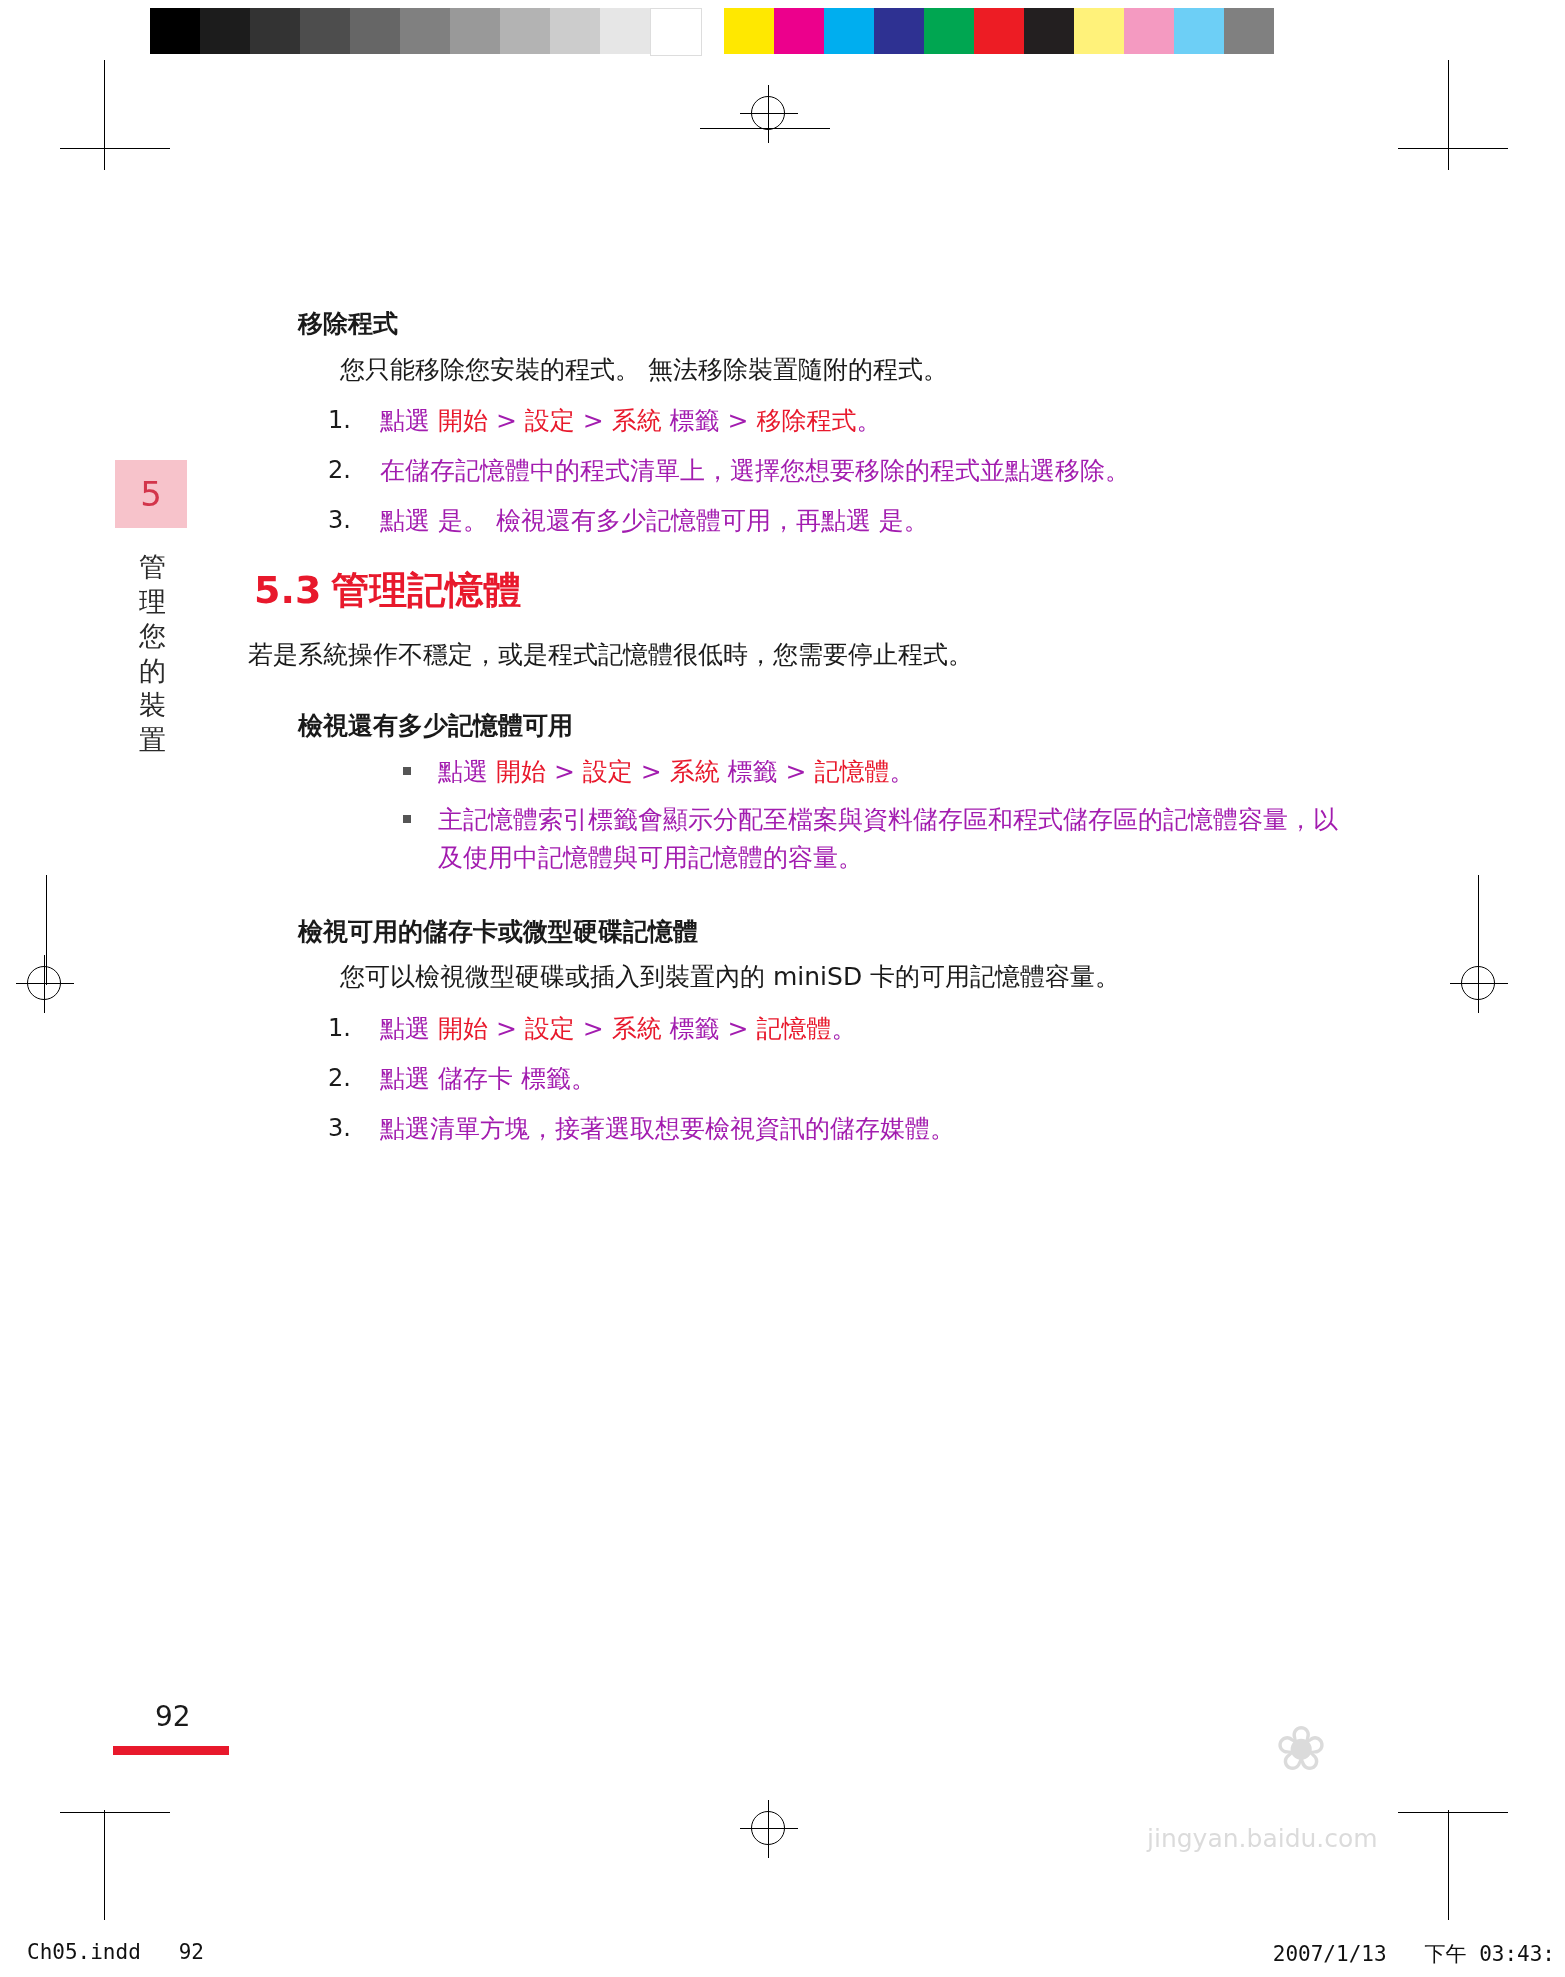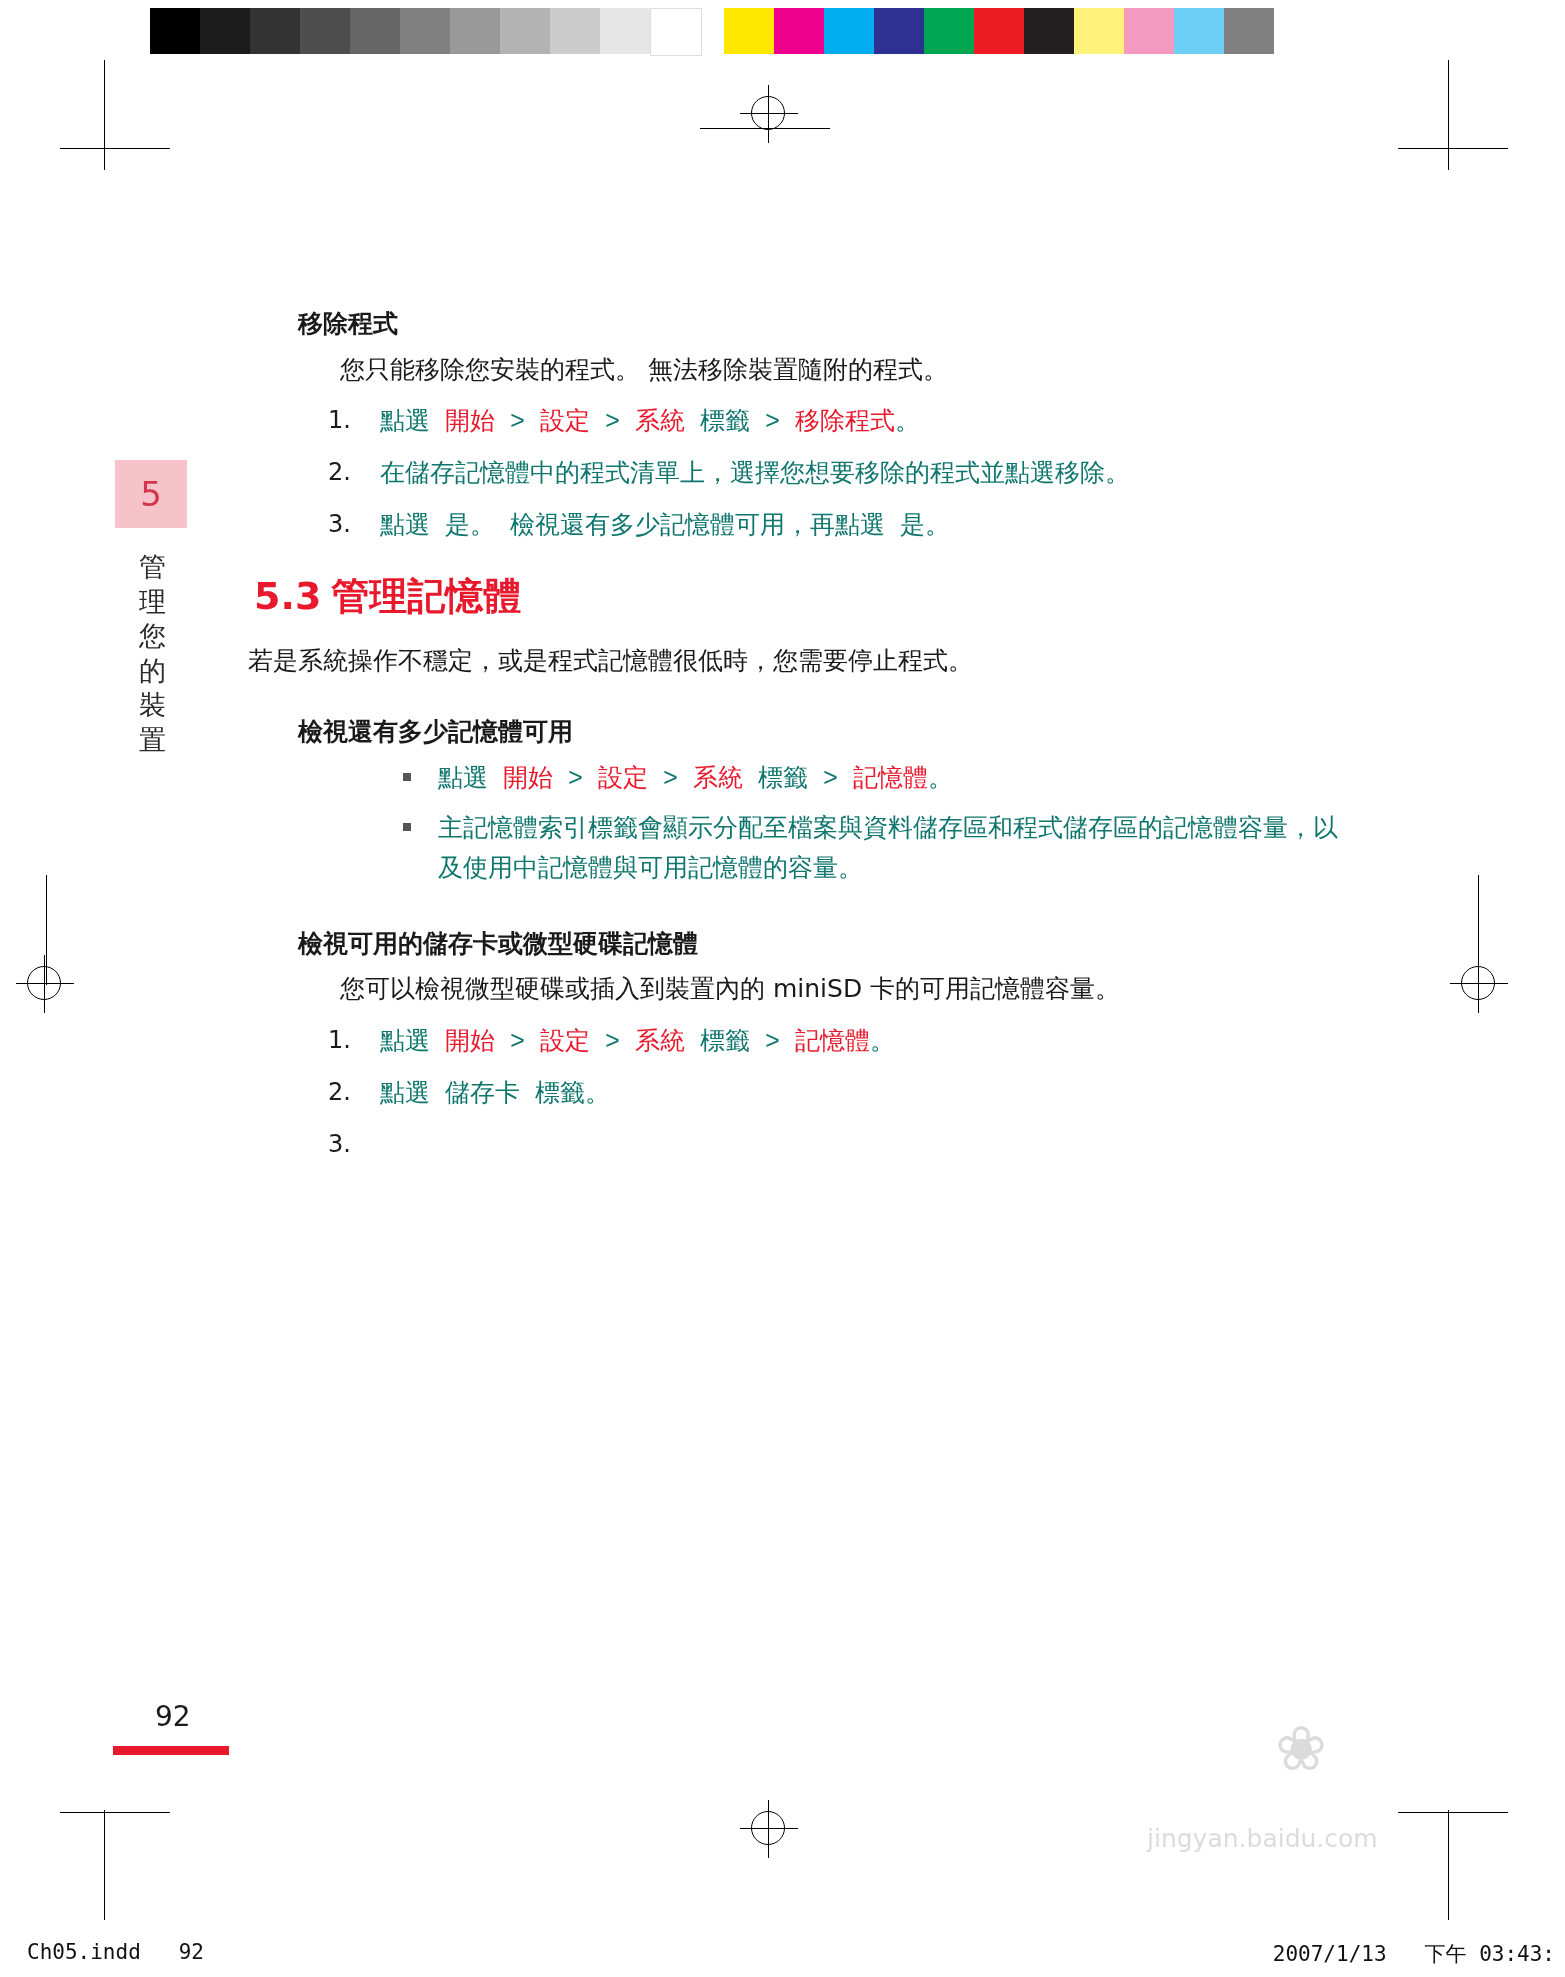--- a/index.html
+++ b/index.html
@@ -150,22 +150,21 @@
     top: 14px;
     width: 8px;
     height: 8px;
     background: #555;
   }
 
   .ui {
     color: #e8192c;
   }
   .sep {
-    color: #0f766e;
-    font-family: Liberation Mono, monospace;
+    color: #a21caf;
   }
 
   .section-head {
     margin: 28px 0 22px 16px;
     font-size: 38px;
     color: #e8192c;
     line-height: 1.2;
   }
   .section-head .no {
     font-family: "DejaVu Sans", sans-serif;
@@ -358,21 +357,21 @@
       <li><span class="sq"></span><span class="sep">主記憶體索引標籤會顯示分配至檔案與資料儲存區和程式儲存區的記憶體容量，以及使用中記憶體與可用記憶體的容量。</span></li>
     </ul>
 
   <div class="blockgap"></div>
 
   <h4 class="h4">檢視可用的儲存卡或微型硬碟記憶體</h4>
   <p class="para">您可以檢視微型硬碟或插入到裝置內的 miniSD 卡的可用記憶體容量。</p>
   <ol class="steps" id="steps2">
       <li><span class="marker">1.</span><span class="sep">點選 </span><span class="ui">開始</span><span class="sep"> &gt; </span><span class="ui">設定</span><span class="sep"> &gt; </span><span class="ui">系統</span><span class="sep"> 標籤 &gt; </span><span class="ui">記憶體</span><span class="sep">。</span></li>
       <li><span class="marker">2.</span><span class="sep">點選 儲存卡 標籤。</span></li>
-      <li><span class="marker">3.</span></li>
+      <li><span class="marker">3.</span><span class="sep">點選清單方塊，接著選取想要檢視資訊的儲存媒體。</span></li>
     </ol>
 
 </div>
 
 <div class="page-num">92</div>
 <div class="page-rule"></div>
 
 <div class="colophon">
   <span class="left">Ch05.indd   92</span>
   <span class="right">2007/1/13   下午 03:43:</span>

